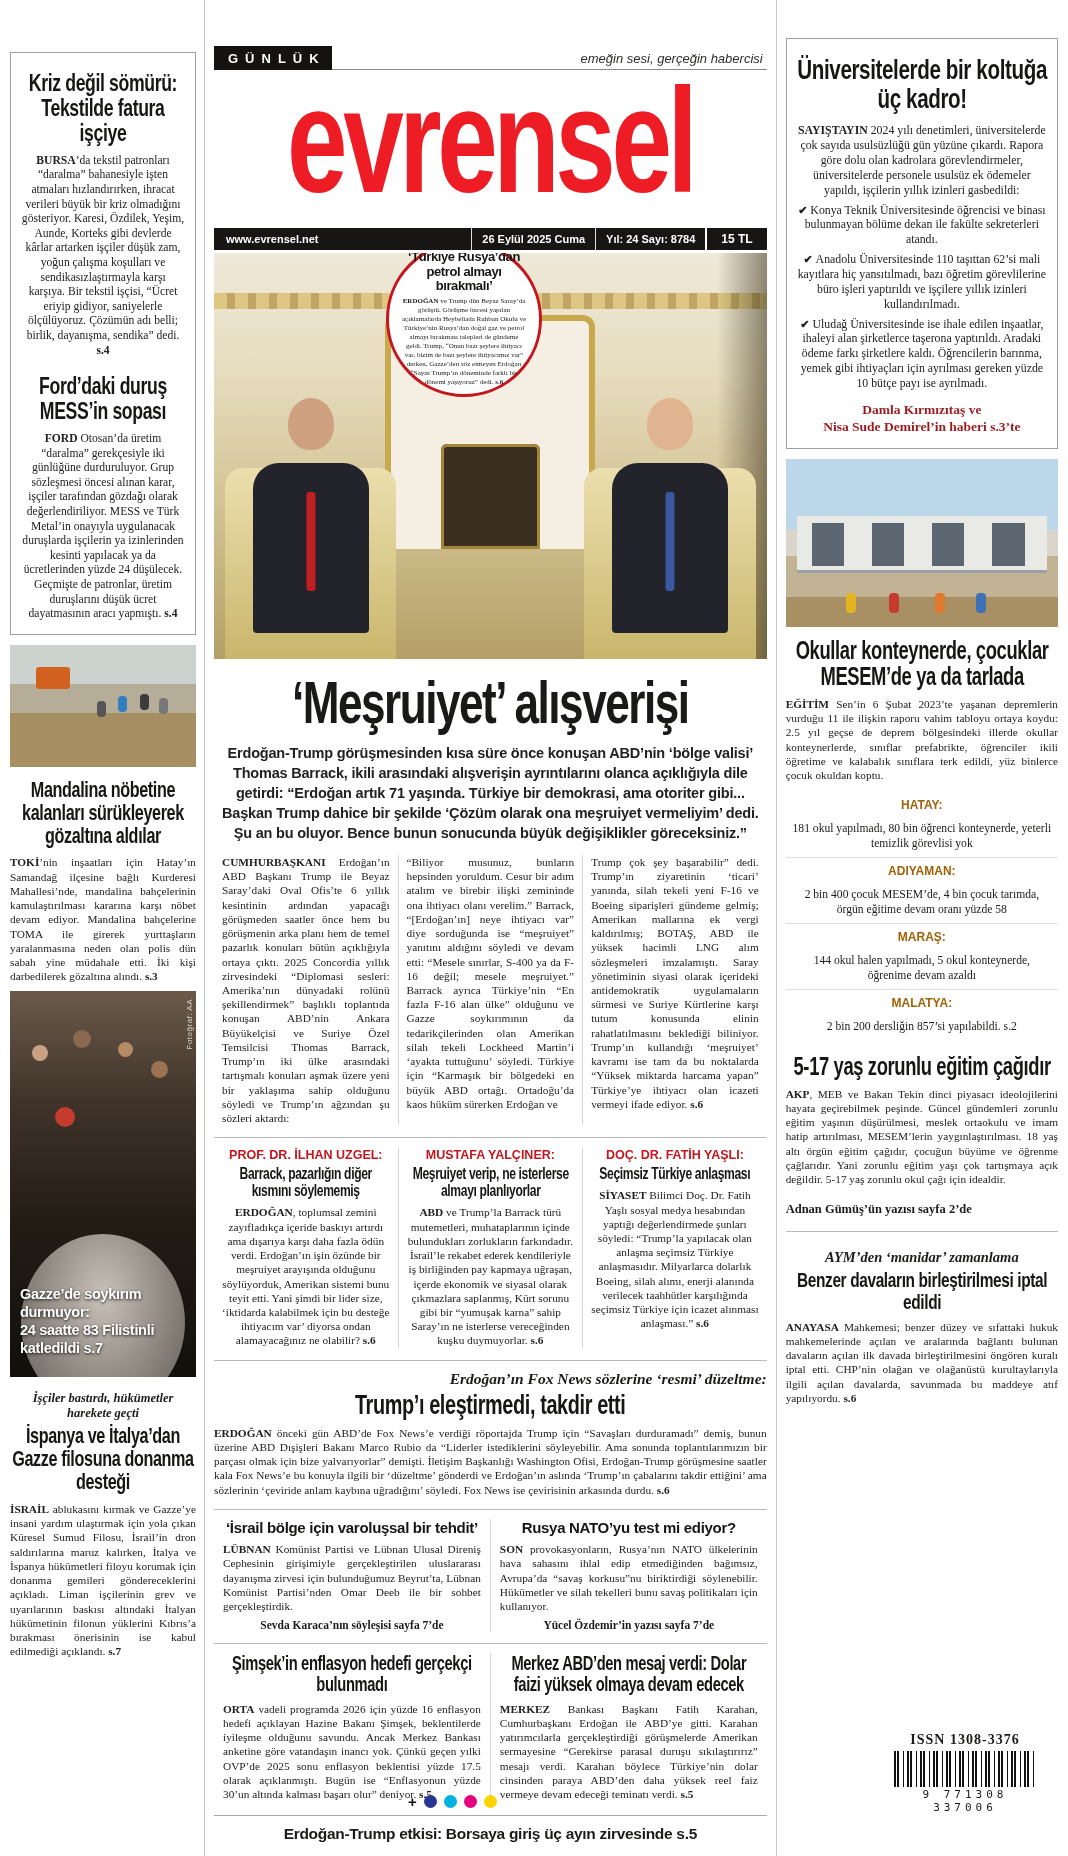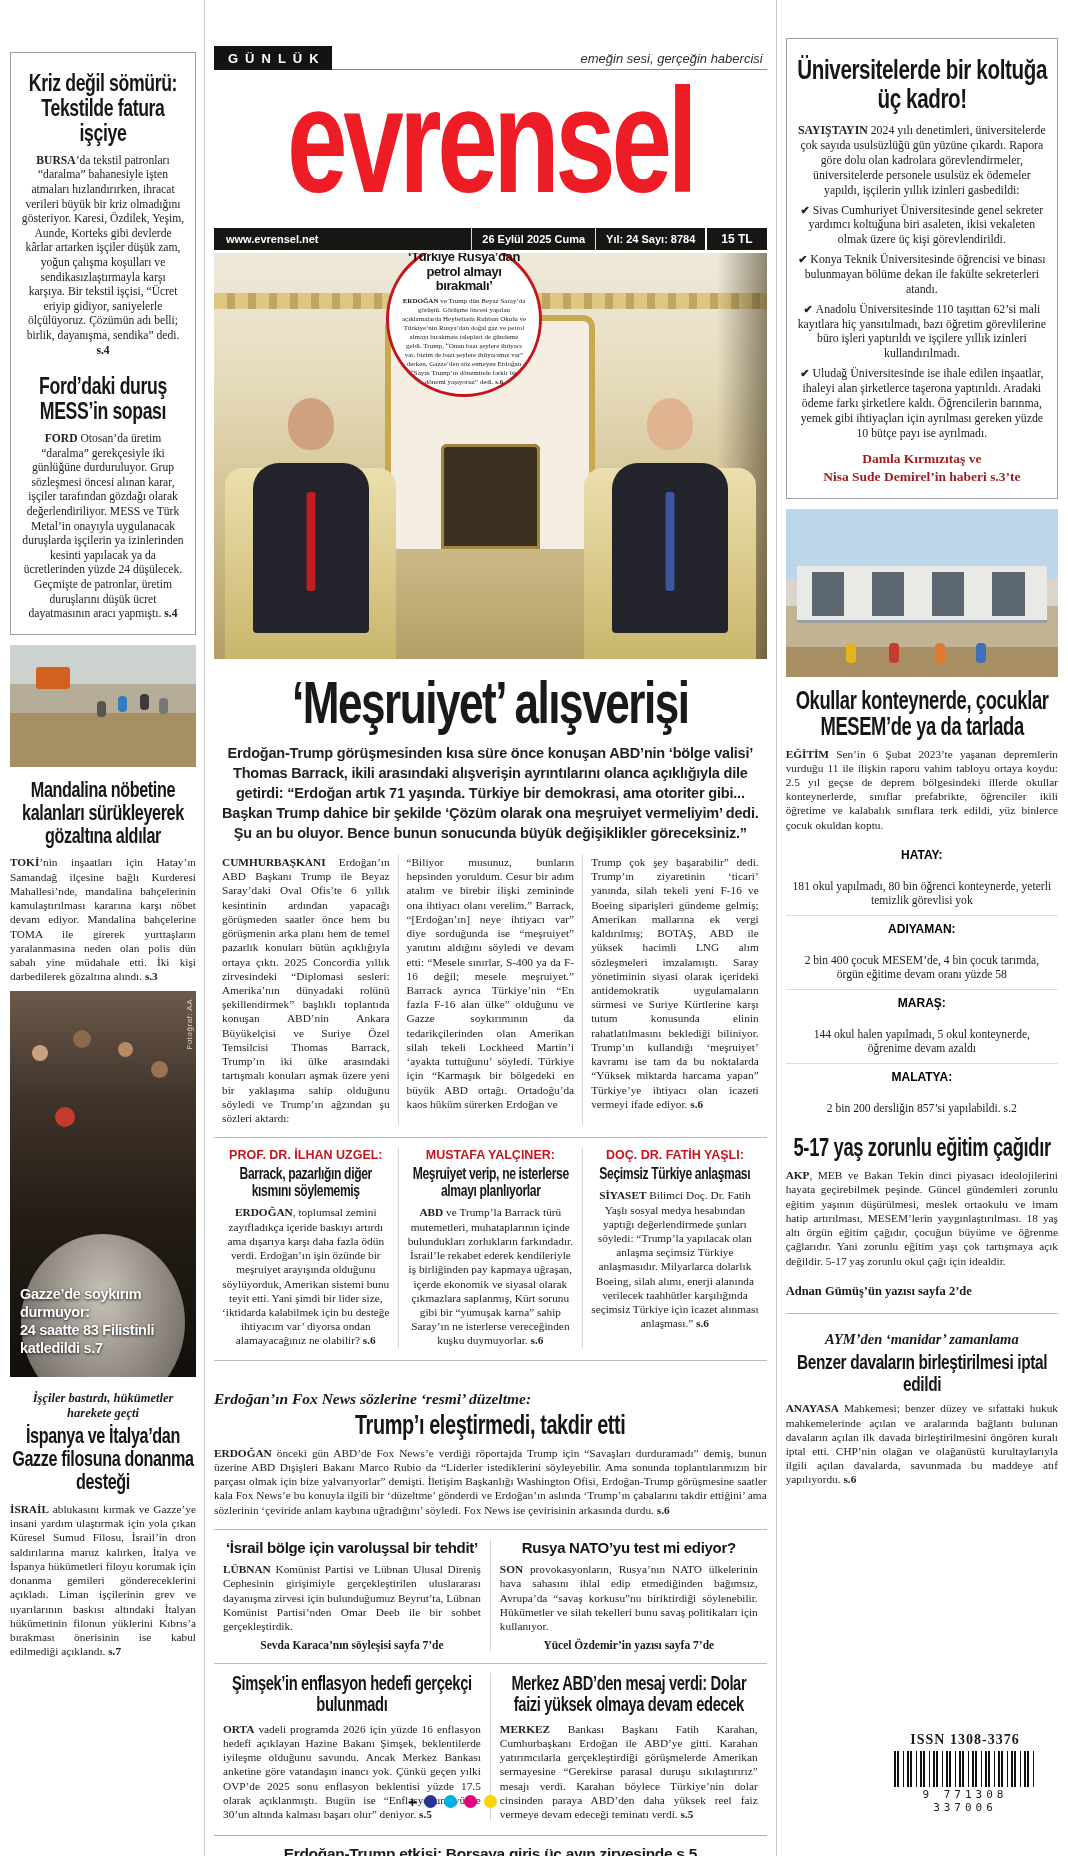--- a/index.html
+++ b/index.html
@@ -107,21 +107,21 @@
   .three-col { display:flex; margin-top:12px; }
   .three-col .cell { flex:1; padding:0 8px; }
   .three-col .cell + .cell { border-left:1px solid #d6d6d6; }
   .columnists { display:flex; margin-top:12px; border-top:1px solid #bbb; padding-top:10px; }
   .columnist { flex:1; padding:0 8px; text-align:center; }
   .columnist + .columnist { border-left:1px solid #d6d6d6; }
   .cname { color:#c4161c; font:700 12.5px "Liberation Sans", sans-serif; letter-spacing:0; }
   .ctitle { font-size:16.5px; margin:3px 0 6px; }
   .columnist .body { text-align:center; }
   .fox { margin-top:12px; border-top:1px solid #bbb; padding-top:9px; }
-  .fox-kicker { text-align:left; font:italic 700 15.5px "Liberation Serif", serif;margin-top:20px; }
+  .fox-kicker { text-align:right; font:italic 700 15.5px "Liberation Serif", serif; }
   .fox-title { font-size:27px; margin:3px 0 7px; }
   .duo { display:flex; margin-top:12px; border-top:1px solid #bbb; padding-top:9px; }
   .duo .half { flex:1; padding:0 9px; }
   .duo .half + .half { border-left:1px solid #d6d6d6; }
   .mini-title { font:700 15px "Liberation Sans", sans-serif; text-align:center; letter-spacing:-0.3px;
                 line-height:1.15; margin-bottom:6px; color:#161614; }
   .mini-footer { margin-top:6px; text-align:center; font:700 11.5px "Liberation Serif", serif; }
   .eco-title { font-size:20px; margin-bottom:7px; }
   .strip { margin-top:14px; border-top:1px solid #aaa; padding:9px 0 6px; text-align:center;
            font:700 15.5px "Liberation Sans", sans-serif; letter-spacing:-0.3px; }
@@ -130,22 +130,22 @@
   .uni-title { font-size:28px; margin:4px 0 10px; }
   .uni-box .body { font-size:11.8px; }
   .bullet { margin-top:5px; }
   .check { font-size:11px; margin-right:3px; }
   .credit-red { margin-top:10px; text-align:center; color:#9c1b1e;
                 font:700 13.5px "Liberation Serif", serif; line-height:1.3; }
   .okullar-title { font-size:25px; margin:10px 0 8px; }
   .stats { margin-top:10px; }
   .stat { padding:6px 6px; text-align:center; }
   .stat + .stat { border-top:1px solid #ddd; }
-  .city { color:#000000; font:700 12px "Liberation Sans", sans-serif; }
-  .stat-text { font-size:11.6px; line-height:1.25; margin-top:18px; }
+  .city { color:#a16207; font:700 12px "Liberation Sans", sans-serif; }
+  .stat-text { font-size:11.6px; line-height:1.25; margin-top:10px; }
   .egitim-title { font-size:25px; margin:12px 0 8px; }
   .credit-bk { margin-top:16px; font:700 12.5px "Liberation Serif", serif; }
   .aym { margin-top:14px; border-top:1px solid #bbb; padding-top:17px; }
   .aym-kicker { text-align:center; font:italic 700 14.5px "Liberation Serif", serif; }
   .aym-title { font-size:21px; margin:3px 0 7px; }
 
   .issn { position:absolute; right:28px; bottom:42px; text-align:center; width:150px; }
   .issn-label { font:700 14px "Liberation Serif", serif; letter-spacing:1px; }
   .barcode { margin:3px auto 0; width:142px; height:36px;
     background:repeating-linear-gradient(90deg,#111 0 2px,#fff 2px 3px,#111 3px 5px,#fff 5px 9px,#111 9px 10px,#fff 10px 13px); }
@@ -297,21 +297,20 @@
       </div>
     </div>
 
     <div class="strip">Erdoğan-Trump etkisi: Borsaya giriş üç ayın zirvesinde s.5</div>
   </div>
 
   <div class="col-right">
     <div class="box uni-box">
       <h2 class="sq uni-title">Üniversitelerde bir koltuğa üç kadro!</h2>
       <p class="body"><b>SAYIŞTAYIN</b><span> 2024 yılı denetimleri, üniversitelerde çok sayıda usulsüzlüğü gün yüzüne çıkardı. Rapora göre dolu olan kadrolara görevlendirmeler, üniversitelerde personele usulsüz ek ödemeler yapıldı, işçilerin yıllık izinleri gasbedildi:</span></p>
-      <p class="body bullet"><b class="check">✔</b><span>Sivas Cumhuriyet Üniversitesinde genel sekreter yardımcı koltuğuna biri asaleten, ikisi vekaleten olmak üzere üç kişi görevlendirildi.</span></p>
       <p class="body bullet"><b class="check">✔</b><span>Konya Teknik Üniversitesinde öğrencisi ve binası bulunmayan bölüme dekan ile fakülte sekreterleri atandı.</span></p>
       <p class="body bullet"><b class="check">✔</b><span>Anadolu Üniversitesinde 110 taşıttan 62’si mali kayıtlara hiç yansıtılmadı, bazı öğretim görevlilerine büro işleri yaptırıldı ve işçilere yıllık izinleri kullandırılmadı.</span></p>
       <p class="body bullet"><b class="check">✔</b><span>Uludağ Üniversitesinde ise ihale edilen inşaatlar, ihaleyi alan şirketlerce taşerona yaptırıldı. Aradaki ödeme farkı şirketlere kaldı. Öğrencilerin barınma, yemek gibi ihtiyaçları için ayrılması gereken yüzde 10 bütçe payı ise ayrılmadı.</span></p>
       <div class="credit-red">
         <div>Damla Kırmızıtaş ve</div>
         <div>Nisa Sude Demirel’in haberi s.3’te</div>
       </div>
     </div>
 
     <div class="photo containers-photo">

